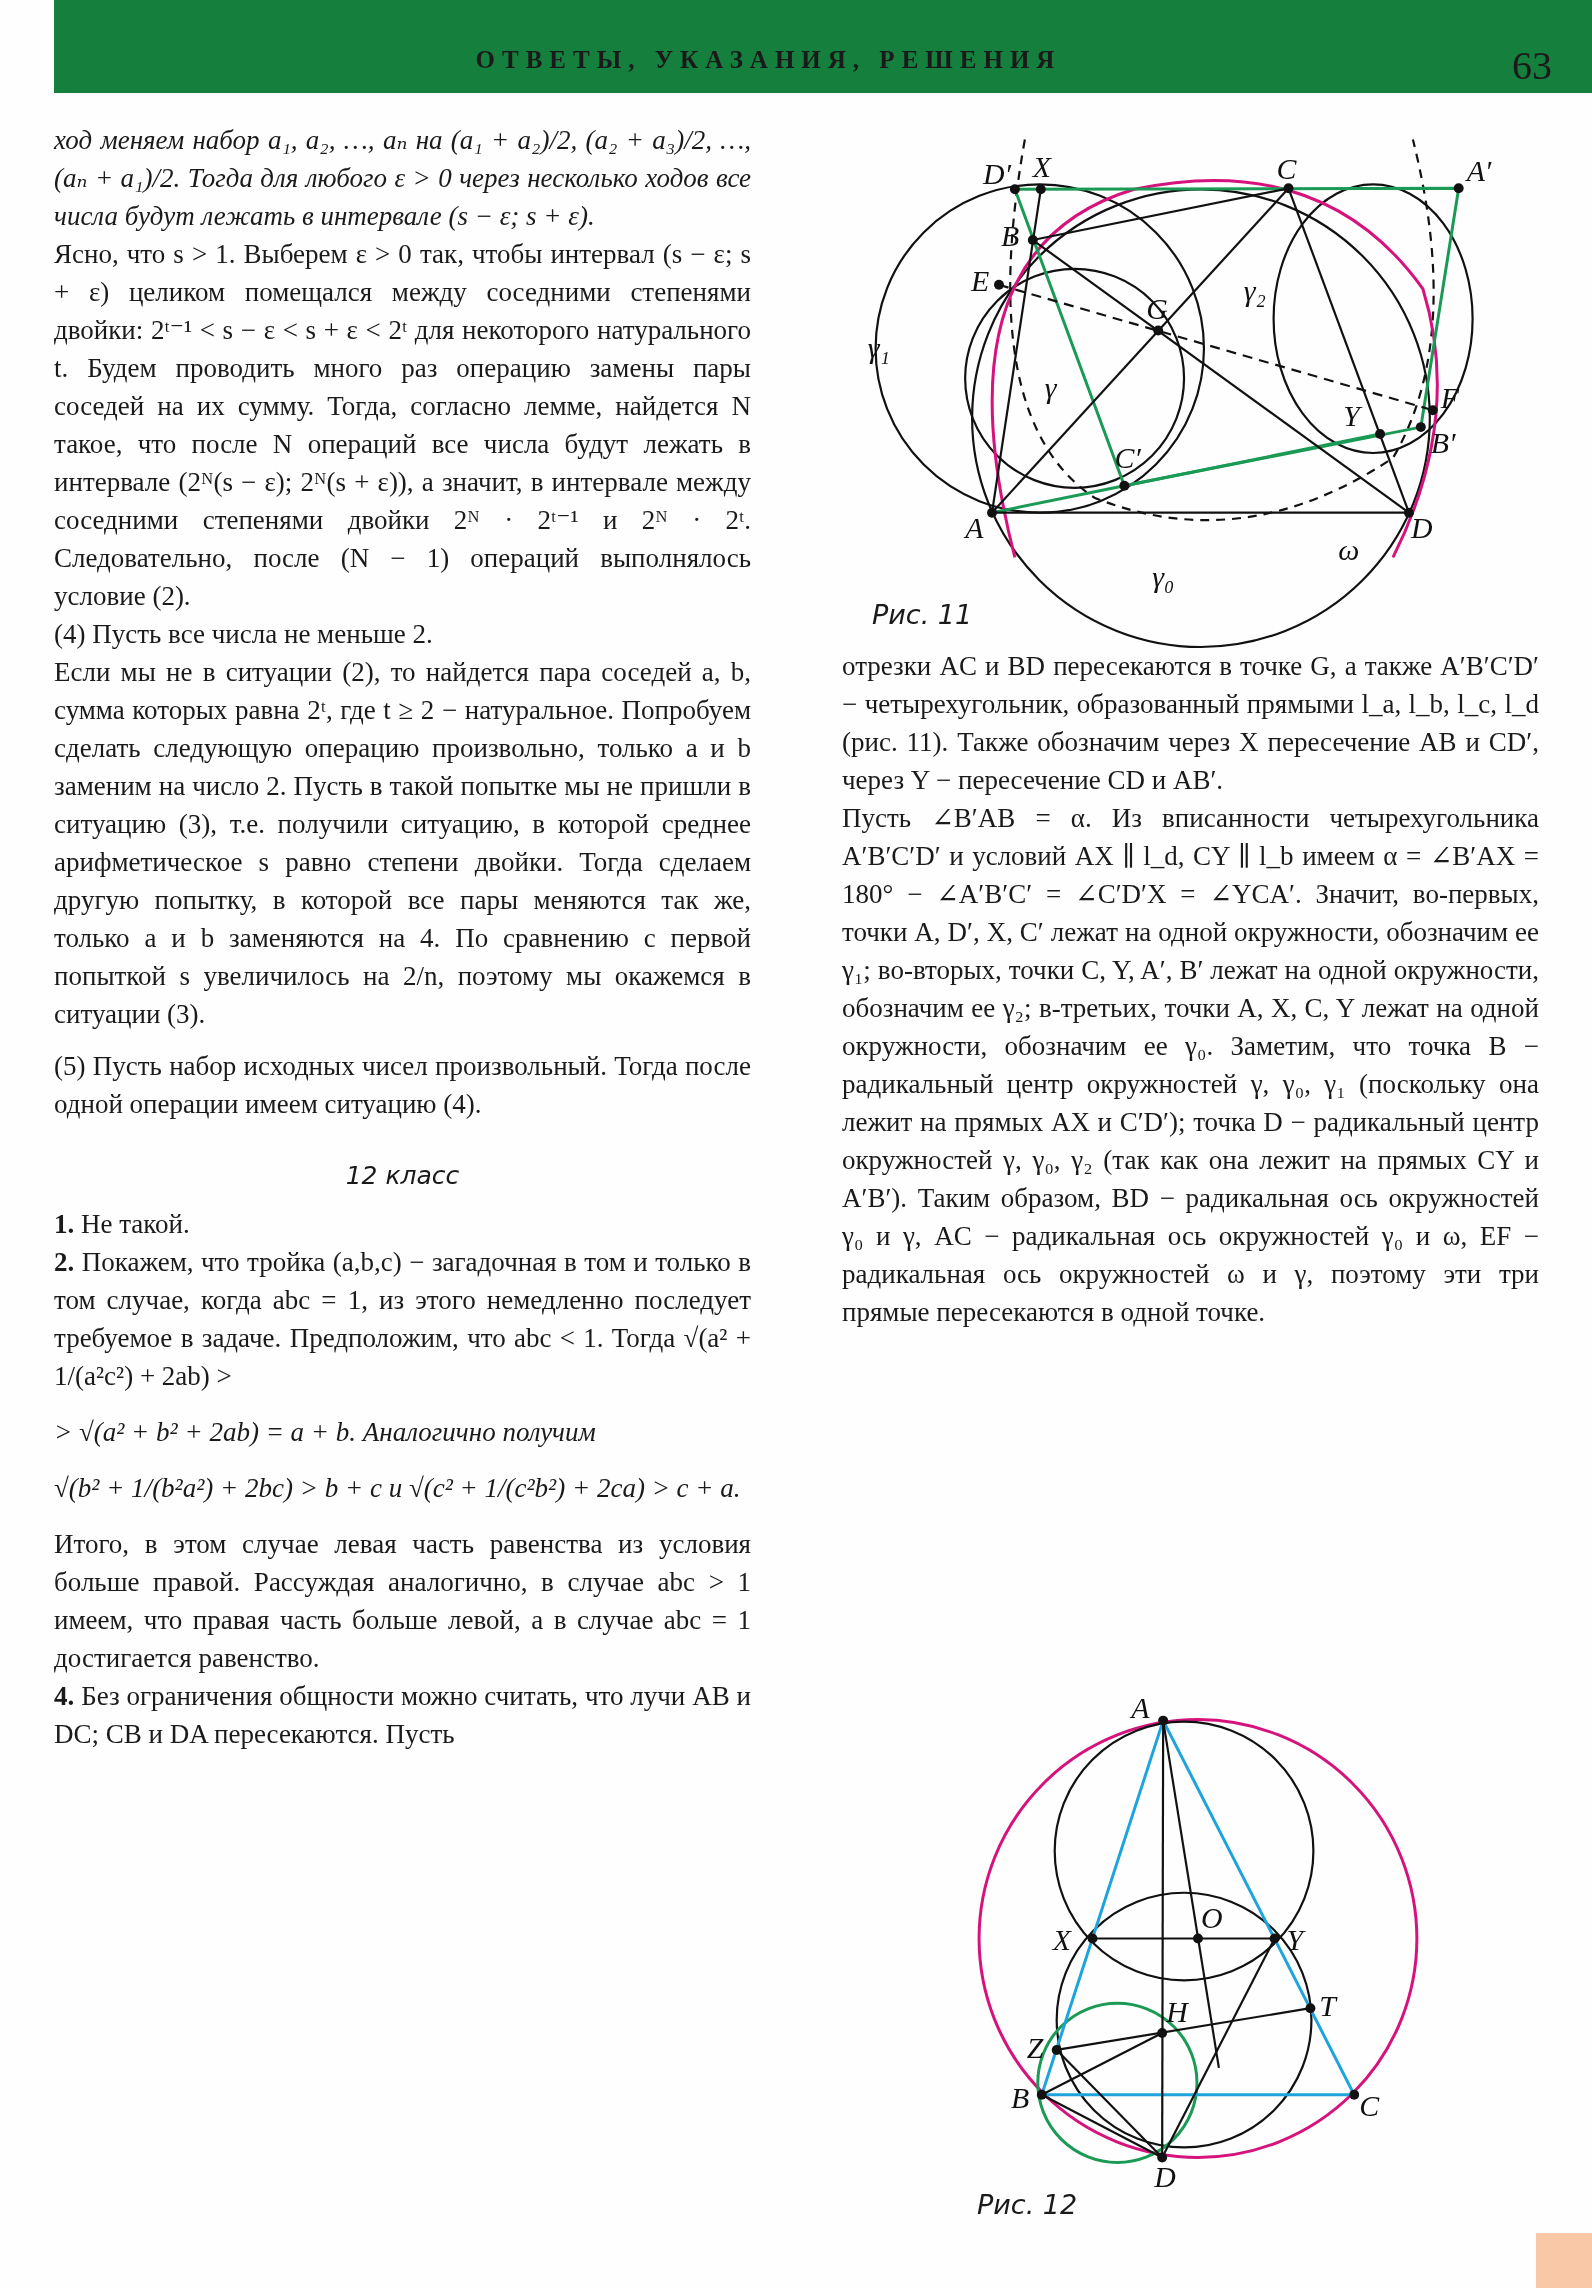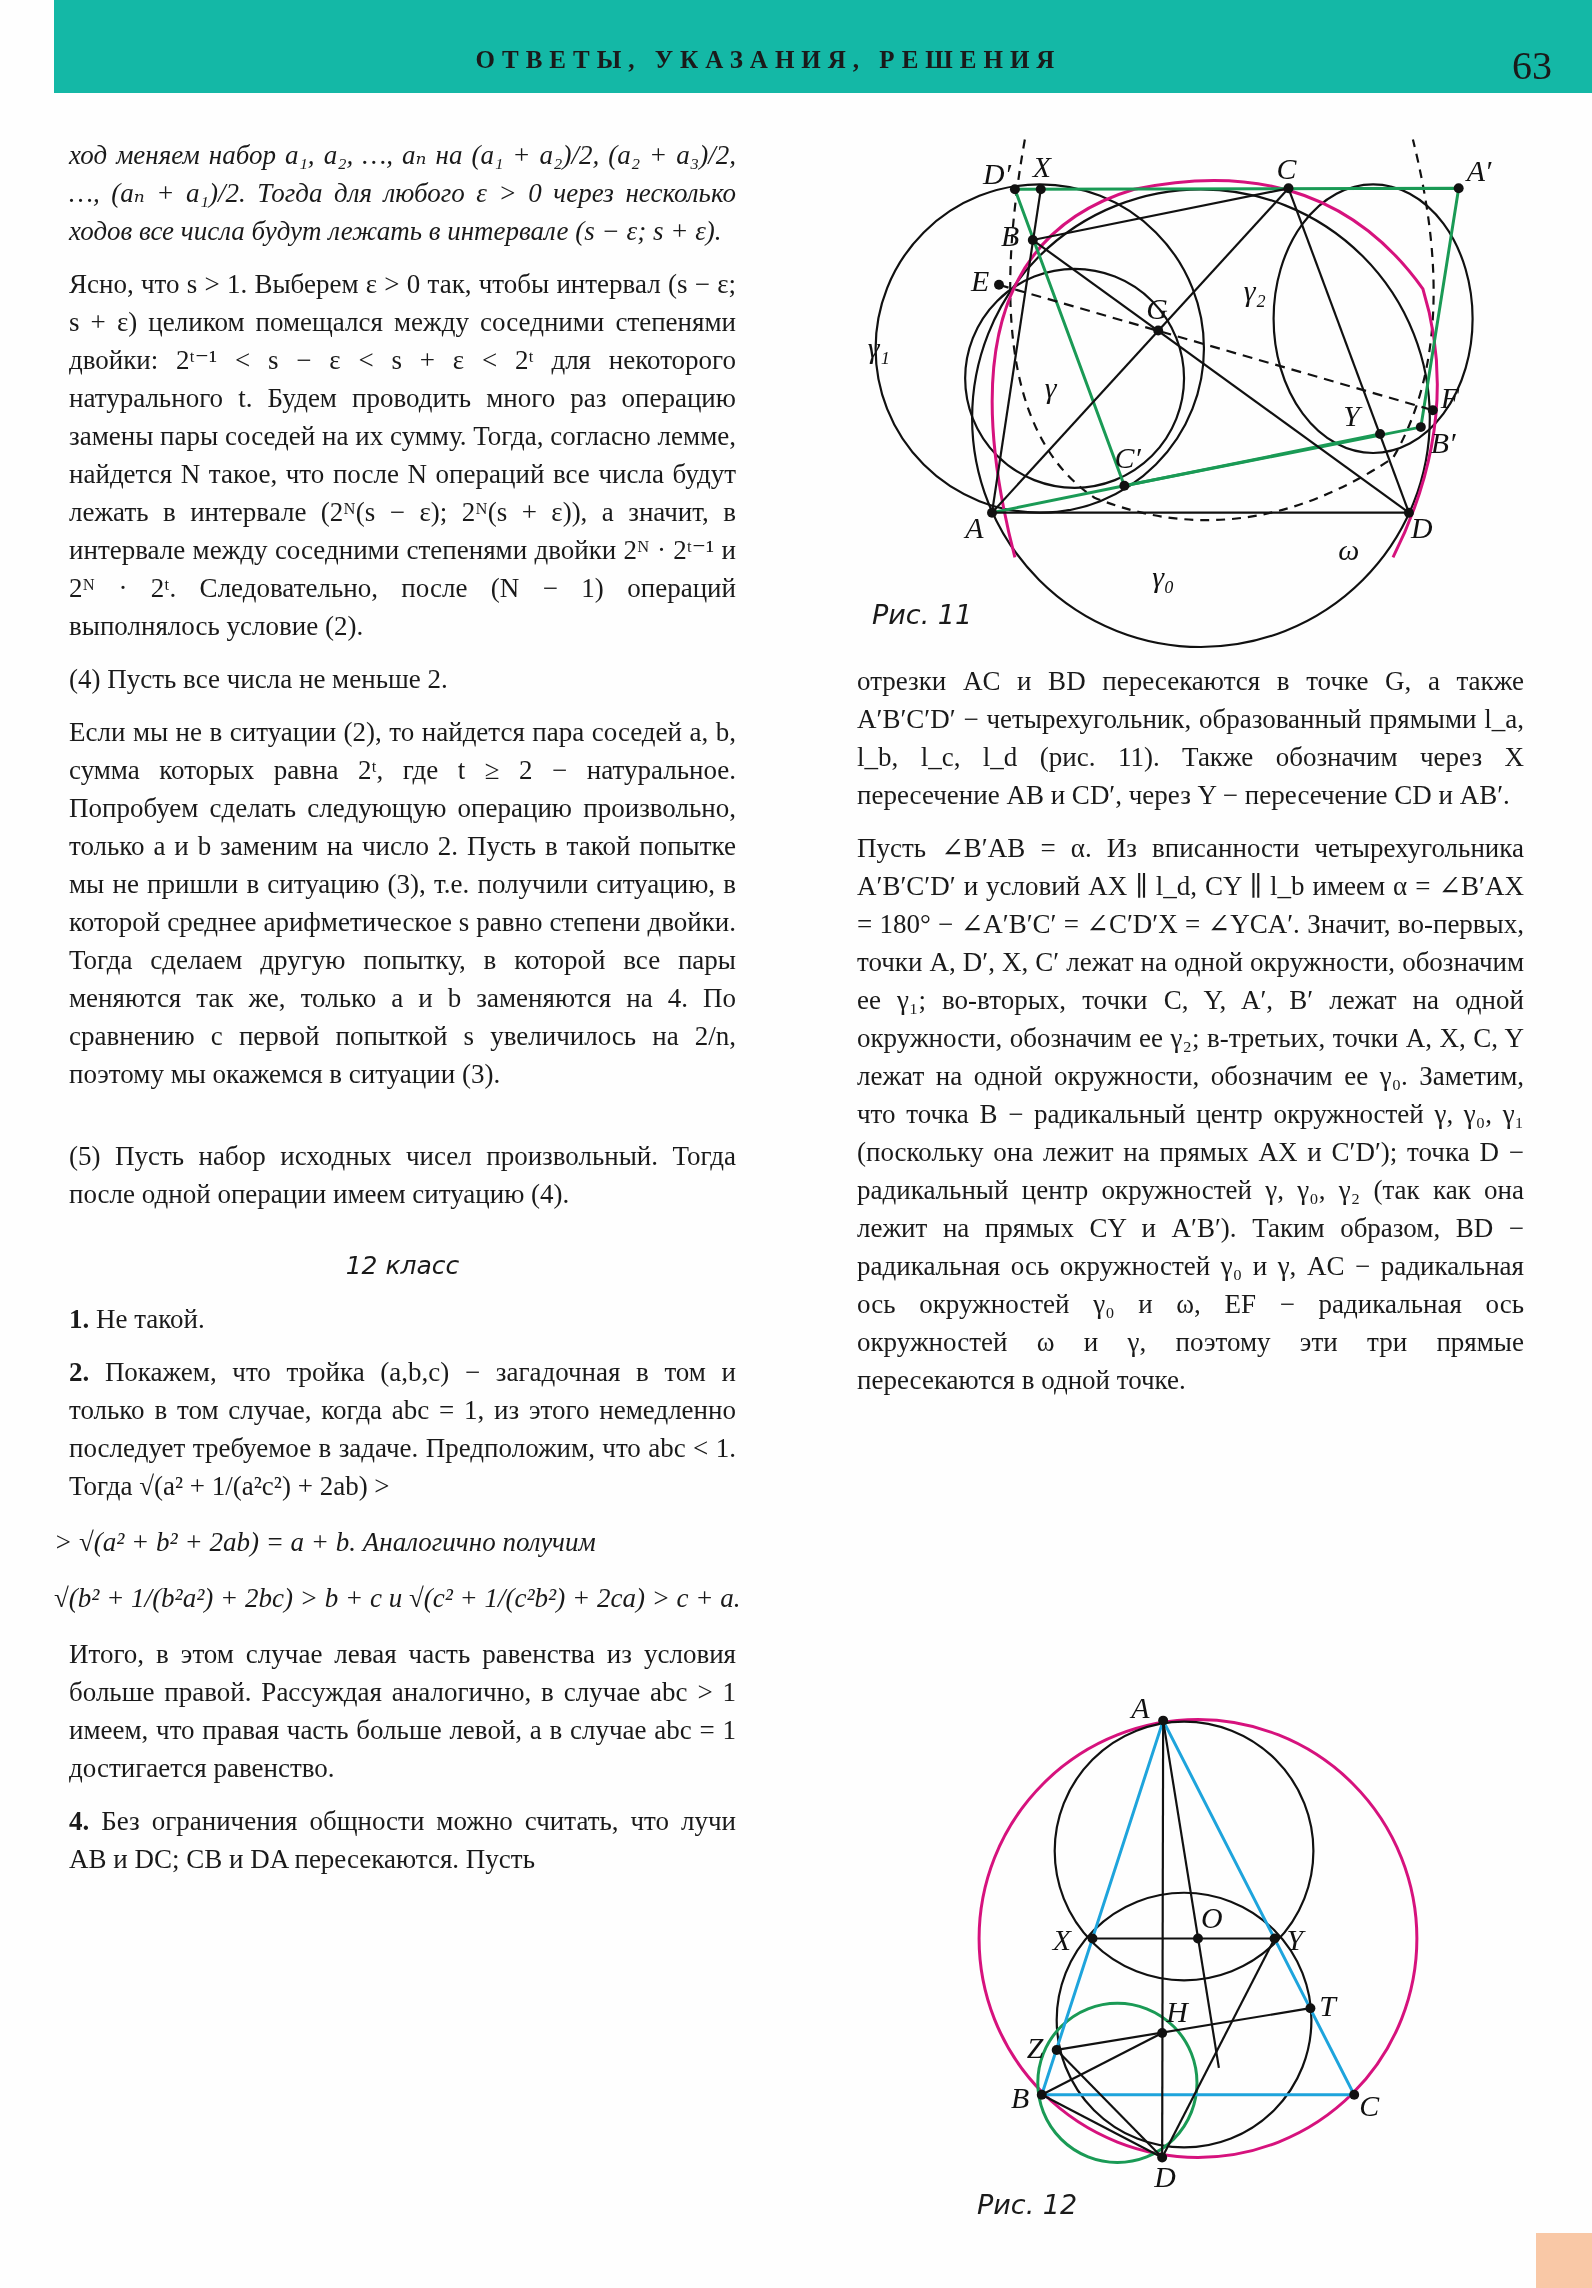--- a/index.html
+++ b/index.html
@@ -1,26 +1,26 @@
 <!DOCTYPE html>
 <html><head>
 <meta charset="utf-8">
 <style>
   html, body { margin:0; padding:0; background:#fefefe; }
   body { width:1592px; height:2289px; position:relative; overflow:hidden;
          font-family:"Liberation Serif","DejaVu Serif",serif; color:#1a1a1a; }
-  .header { position:absolute; left:54px; top:0; width:1538px; height:93px; background:#14b8a6; }
+  .header { position:absolute; left:54px; top:0; width:1538px; height:93px; background:#15803d; }
   .header-title { position:absolute; left:0; right:0; top:46px; text-align:center;
          font-family:"Liberation Serif",serif; font-weight:bold; font-size:25px; letter-spacing:7px; }
   .header-title span { margin-left:-109px; }
   .page-num { position:absolute; right:40px; top:42px; font-size:40px; }
   .corner-tab { position:absolute; left:1536px; top:2233px; width:56px; height:56px; background:#f9c8a6; }
 
   .col { position:absolute; font-size:27px; line-height:38px; text-align:justify; }
-  .col p { margin:15px; }
+  .col p { margin:0; }
   .left { left:54px; top:121px; width:697px; }
   .right { left:842px; top:647px; width:697px; }
   .it { font-style:italic; }
   .b { font-weight:bold; }
   .section-title { font-family:"DejaVu Sans",sans-serif; font-style:italic; font-size:25px;
          text-align:center; margin:34px 0 10px 0 !important; font-weight:300; }
   .caption { position:absolute; font-family:"DejaVu Sans",sans-serif; font-style:italic; font-size:27px; }
   .math { font-style:italic; }
   .spacer { height:14px; }
   svg.fig { position:absolute; left:0; top:0; }

